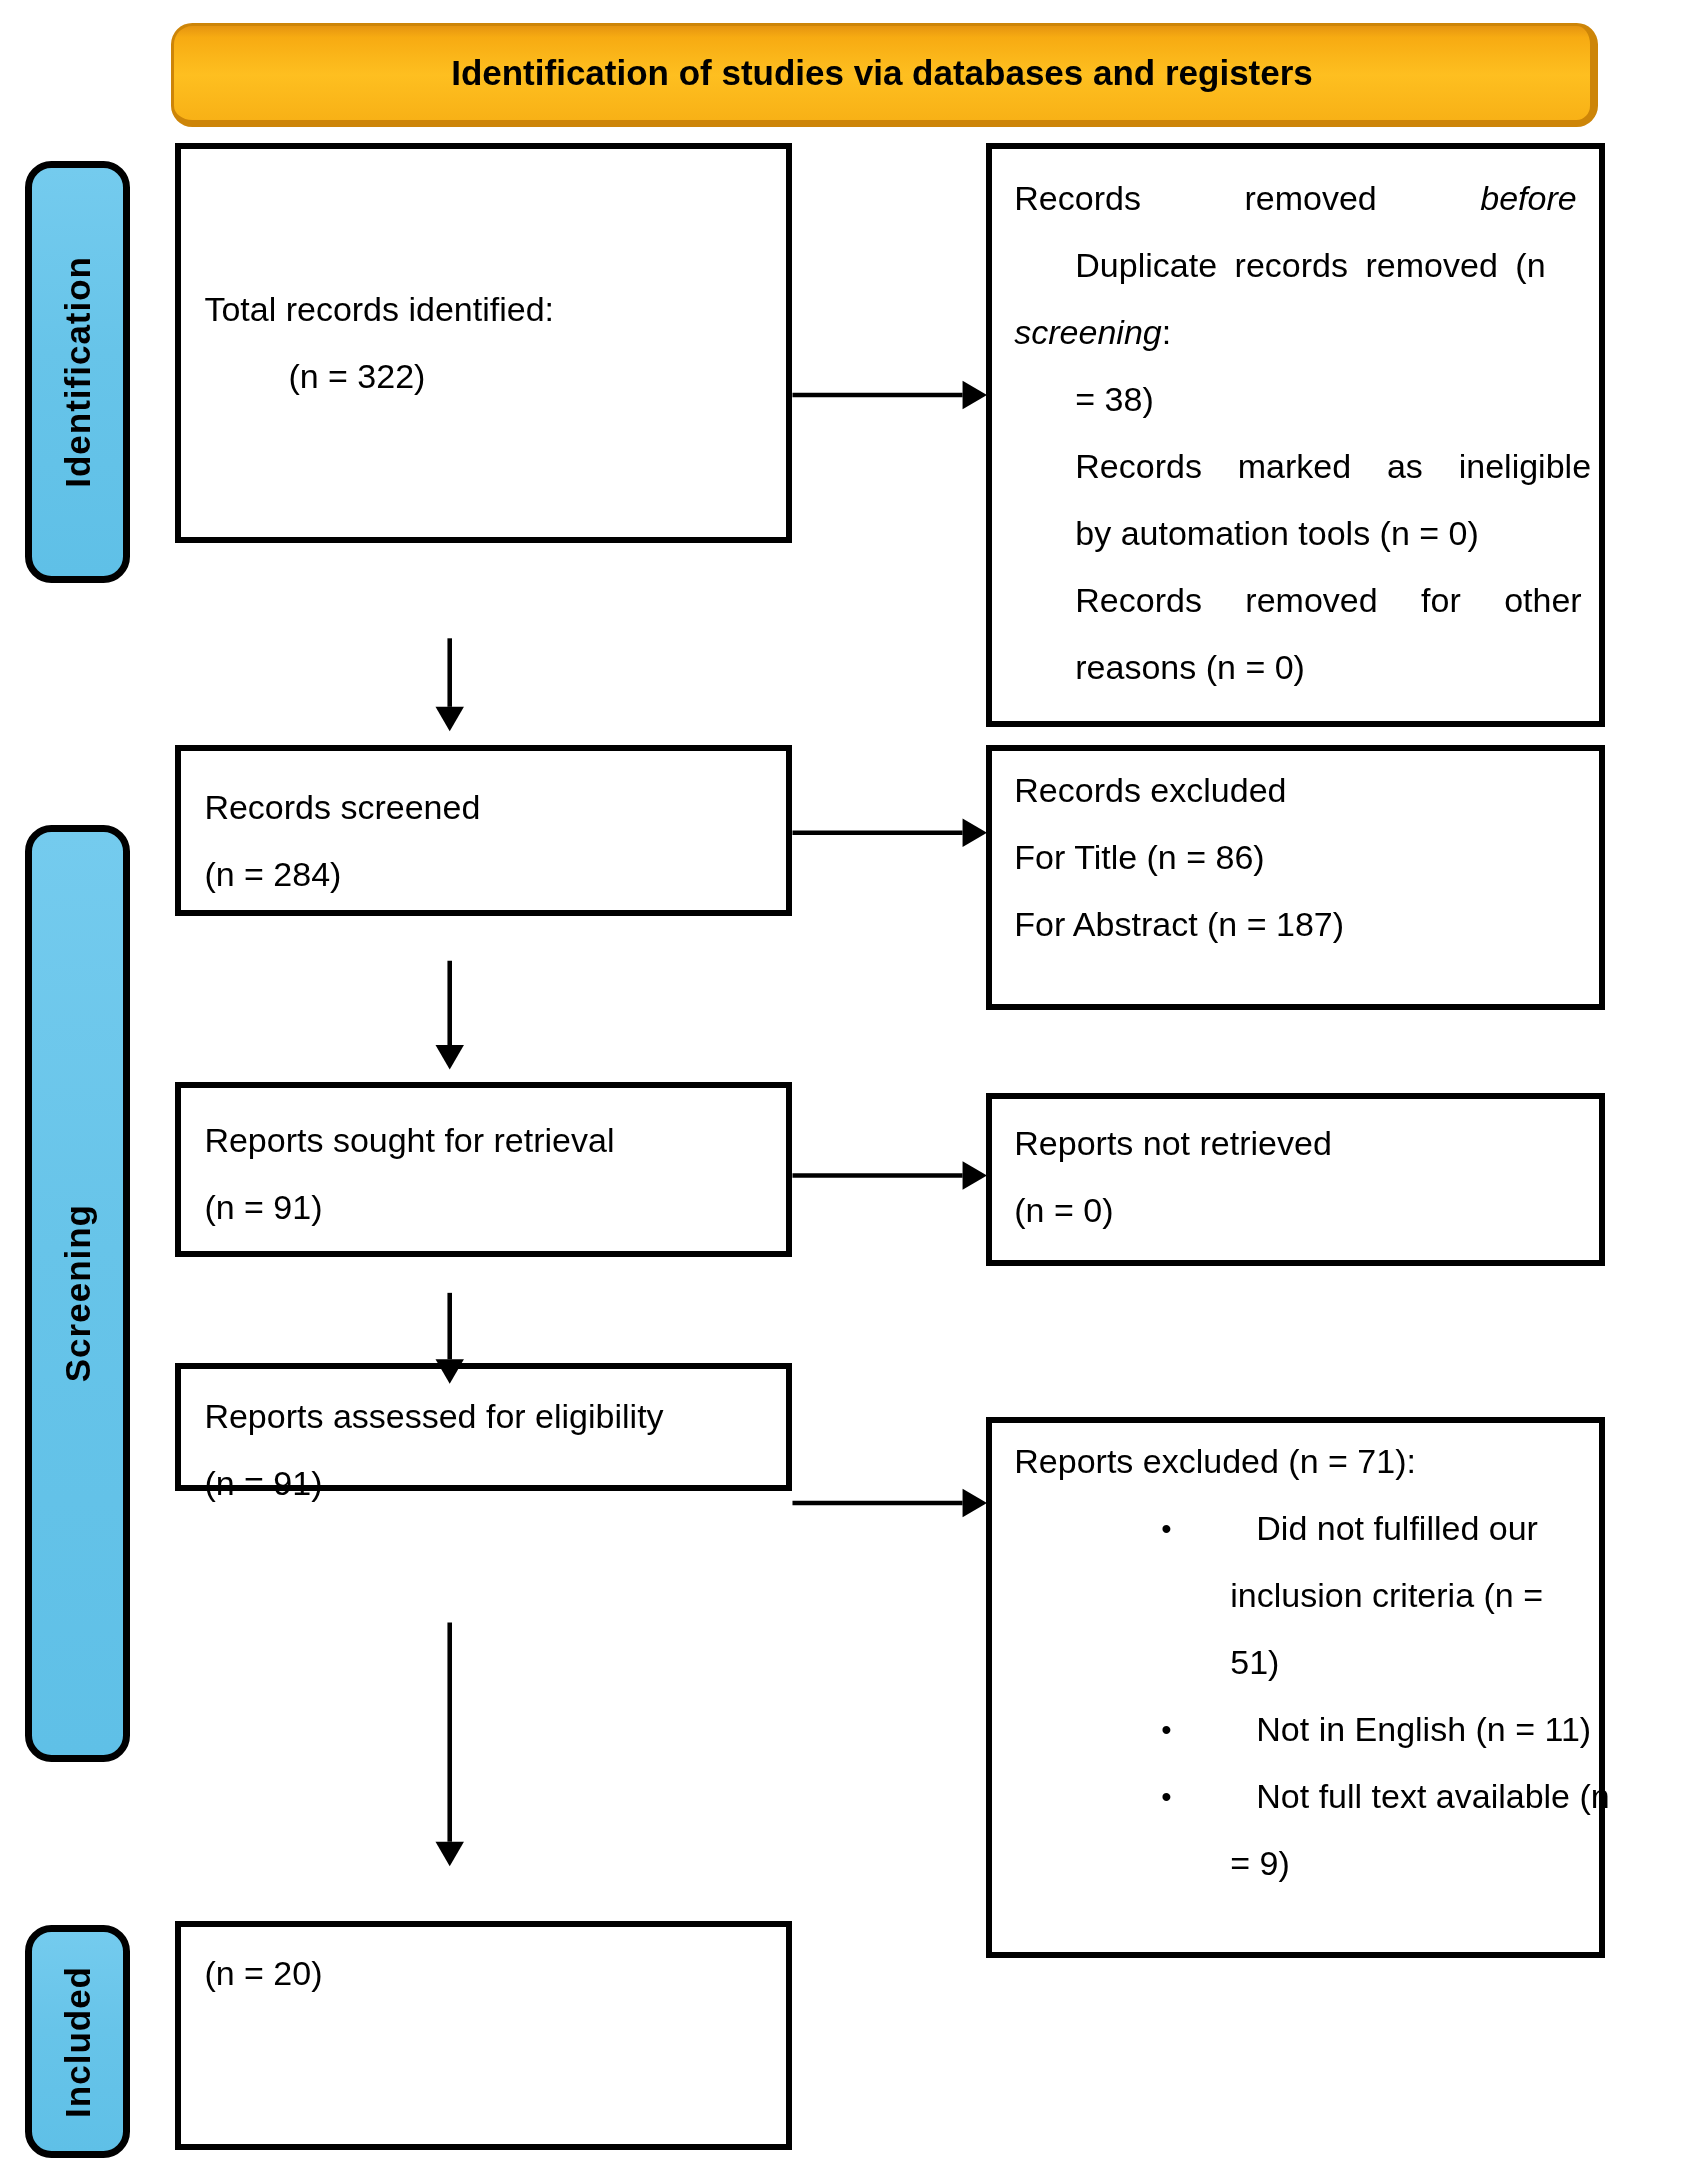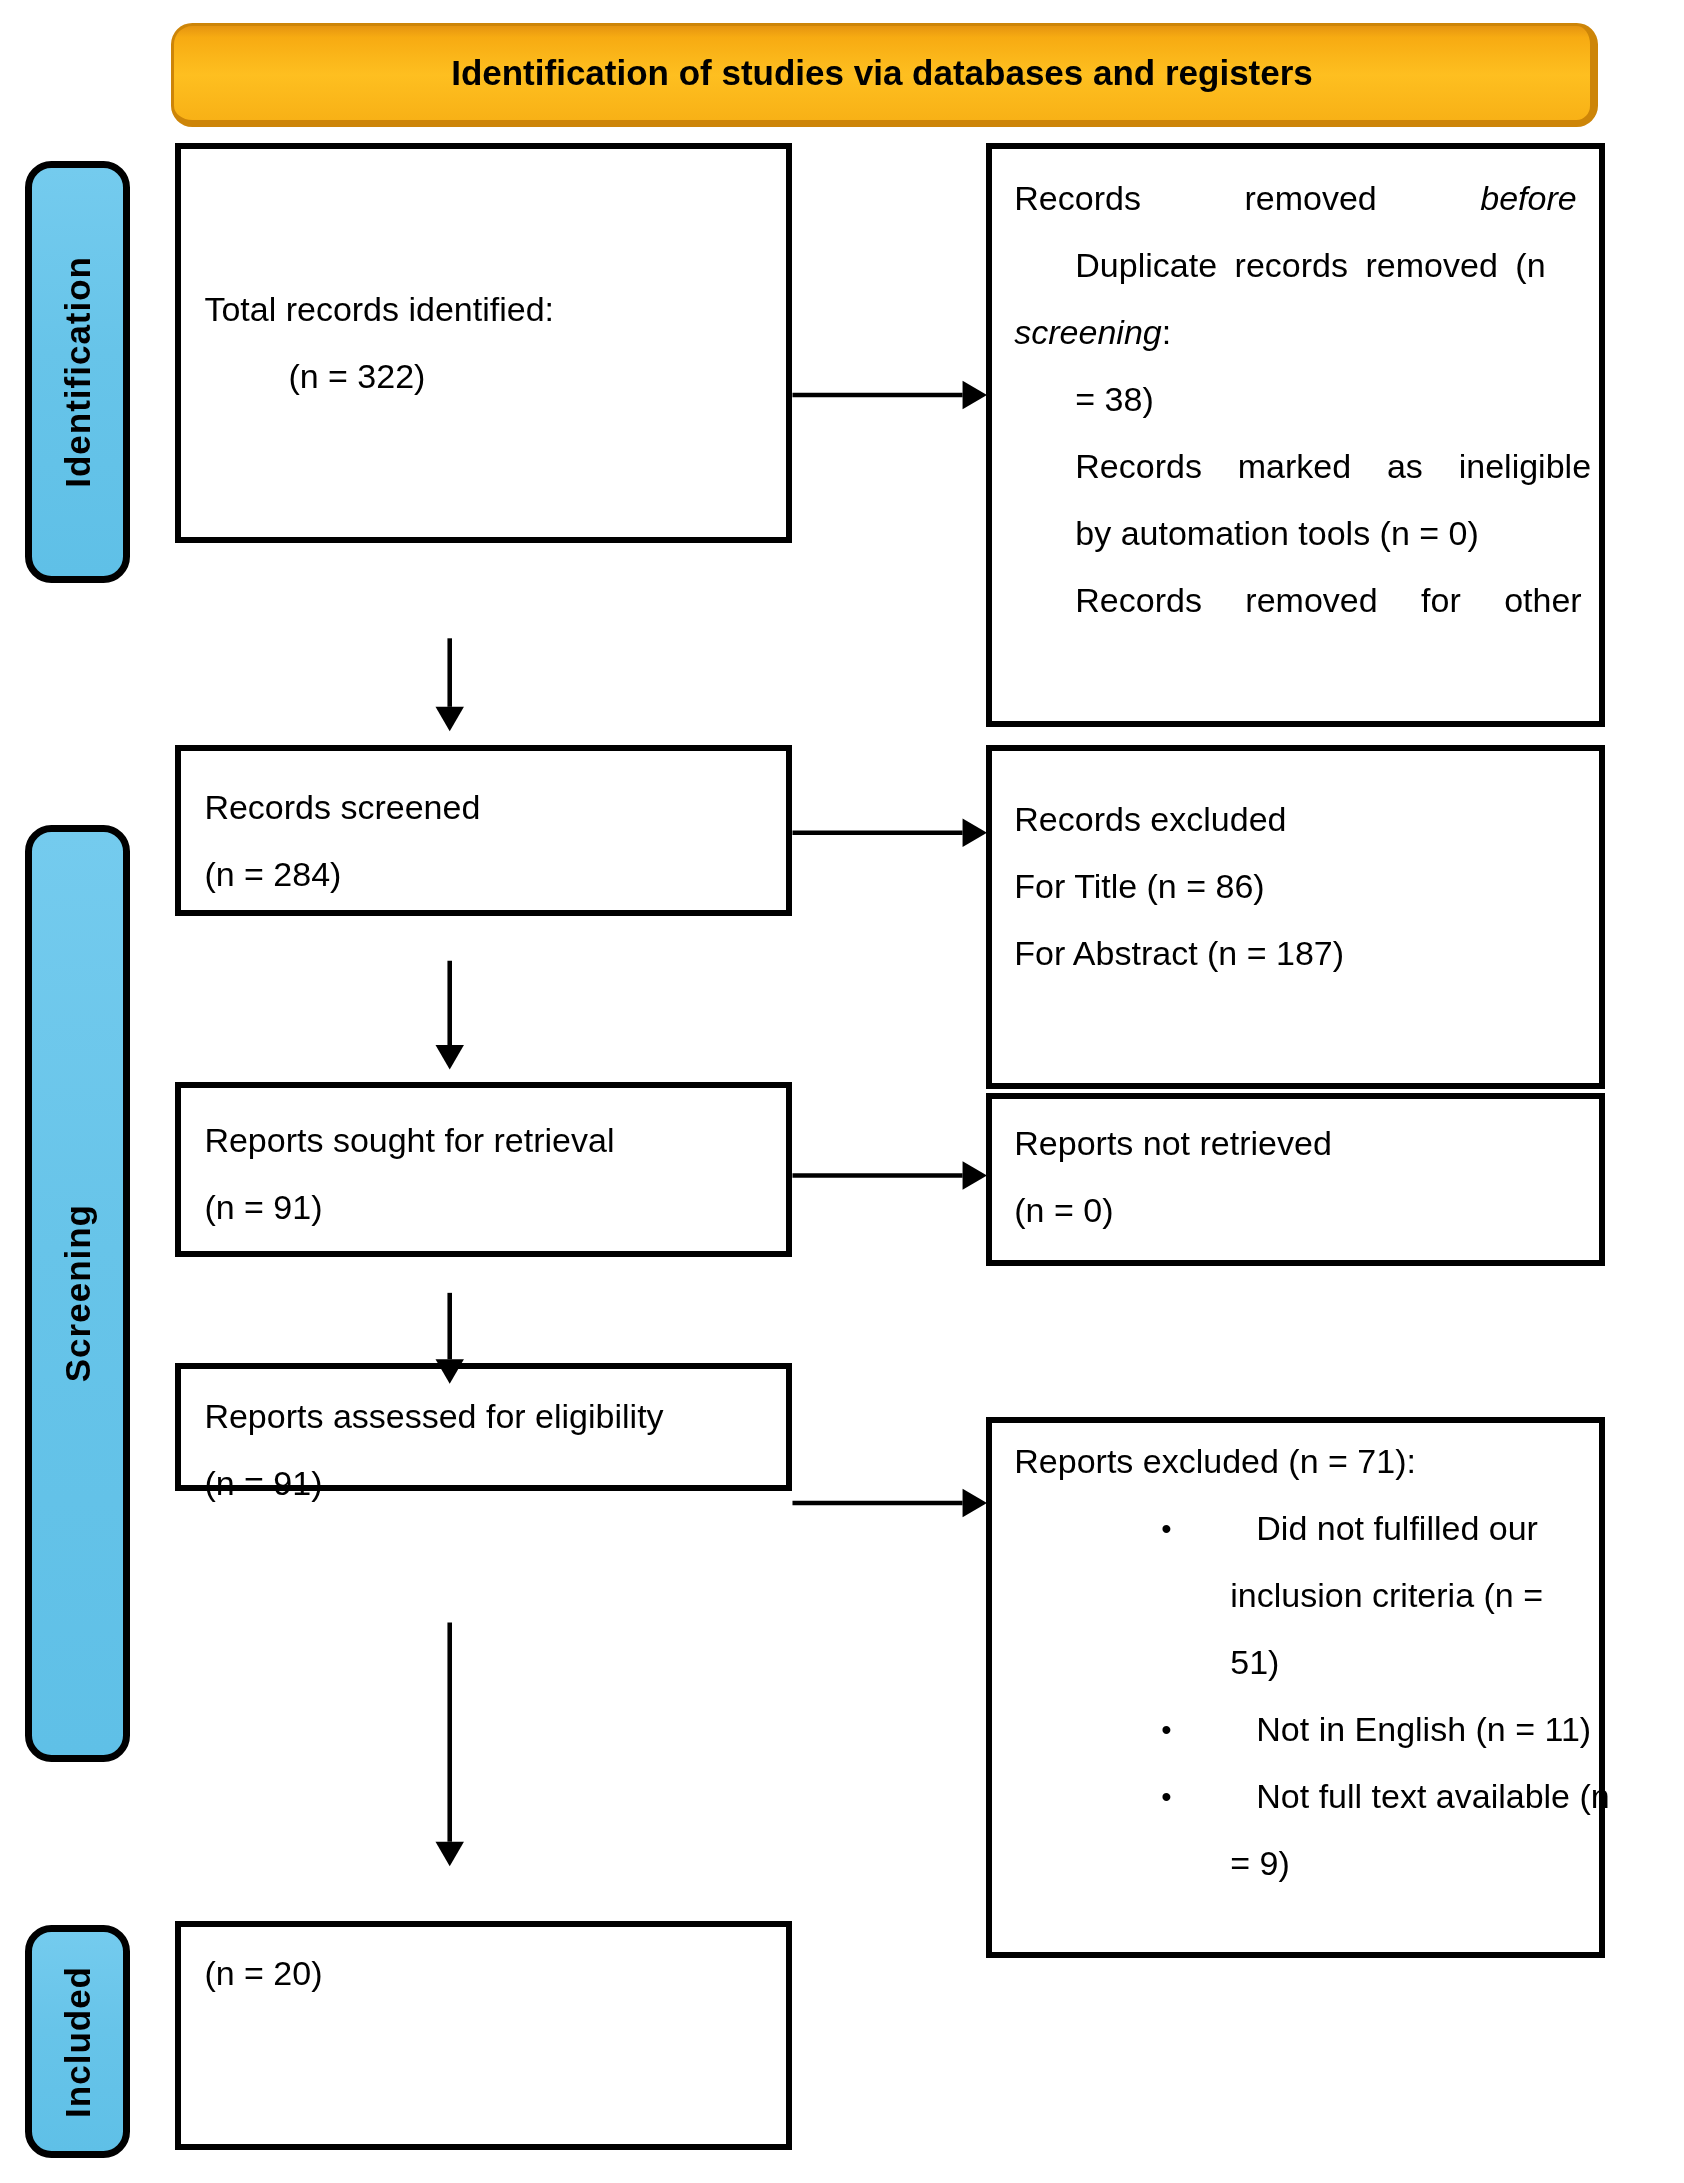--- a/index.html
+++ b/index.html
@@ -54,21 +54,21 @@
     line-height:67px;
   }
   .col-left{left:175px;width:617px;padding-left:23.4px;padding-right:26px;}
   .col-right{left:986px;width:619px;padding-left:22.3px;padding-right:22.3px;}
   #box-identified{top:143px;height:400px;padding-top:127px;}
   #box-screened{top:745px;height:171px;padding-top:23.4px;}
   #box-sought{top:1082px;height:175px;padding-top:19.3px;}
   #box-assessed{top:1344px;height:128px;padding-top:14.2px;margin-top:19px;}
   #box-included-review{top:1921px;height:229px;padding-top:13.2px;}
   #box-removed{top:143px;height:584px;padding-top:16.3px;}
-  #box-excluded-records{top:745px;height:344px;padding-top:35px;}
+  #box-excluded-records{top:745px;height:265px;padding-top:6px;}
   #box-not-retrieved{top:1093px;height:173px;padding-top:11.2px;}
   #box-excluded-reports{top:1417px;height:541px;padding-top:5.1px;}
   .line{white-space:nowrap;gap:26px;}
   .indent1{padding-left:84px;}          
   .ind{padding-left:61px;}              
   .flexline{display:flex;justify-content:space-between;white-space:nowrap;}
   .it{font-style:italic;}
   .ws-a{word-spacing:26.4px;}
   .ws-b{word-spacing:34px;}
   .ws-c{word-spacing:8.1px;}
@@ -126,20 +126,21 @@
       <span>Records</span>
       <span>removed</span>
       <span class="it">before</span>
     </div>
     <div class="line ind ws-c">Duplicate records removed (n</div>
     <div class="line"><span class="it">screening</span><span>:</span></div>
     <div class="line ind">= 38)</div>
     <div class="line ind ws-a">Records marked as ineligible</div>
     <div class="line ind">by automation tools (n = 0)</div>
     <div class="line ind ws-b">Records removed for other</div>
+    <div class="line ind">reasons (n = 0)</div>
   </div>
 
   <div class="fbox col-right" id="box-excluded-records">
     <div class="line">Records excluded</div>
     <div class="line">For Title (n = 86)</div>
     <div class="line">For Abstract (n = 187)</div>
   </div>
 
   <div class="fbox col-right" id="box-not-retrieved">
     <div class="line">Reports not retrieved</div>

